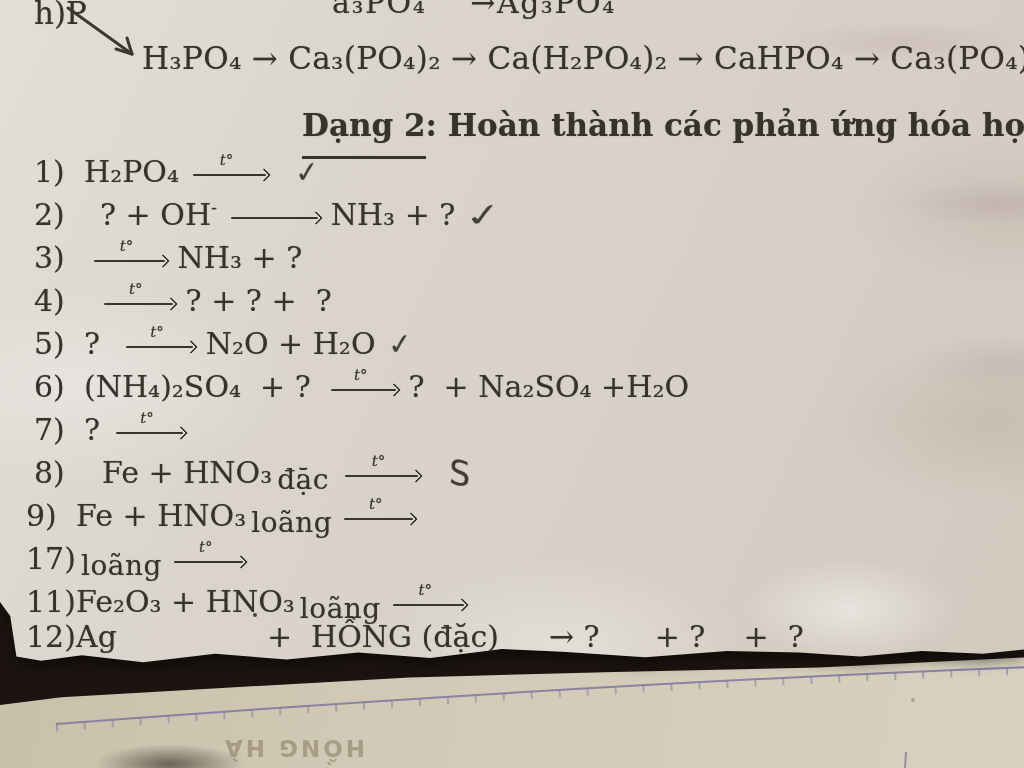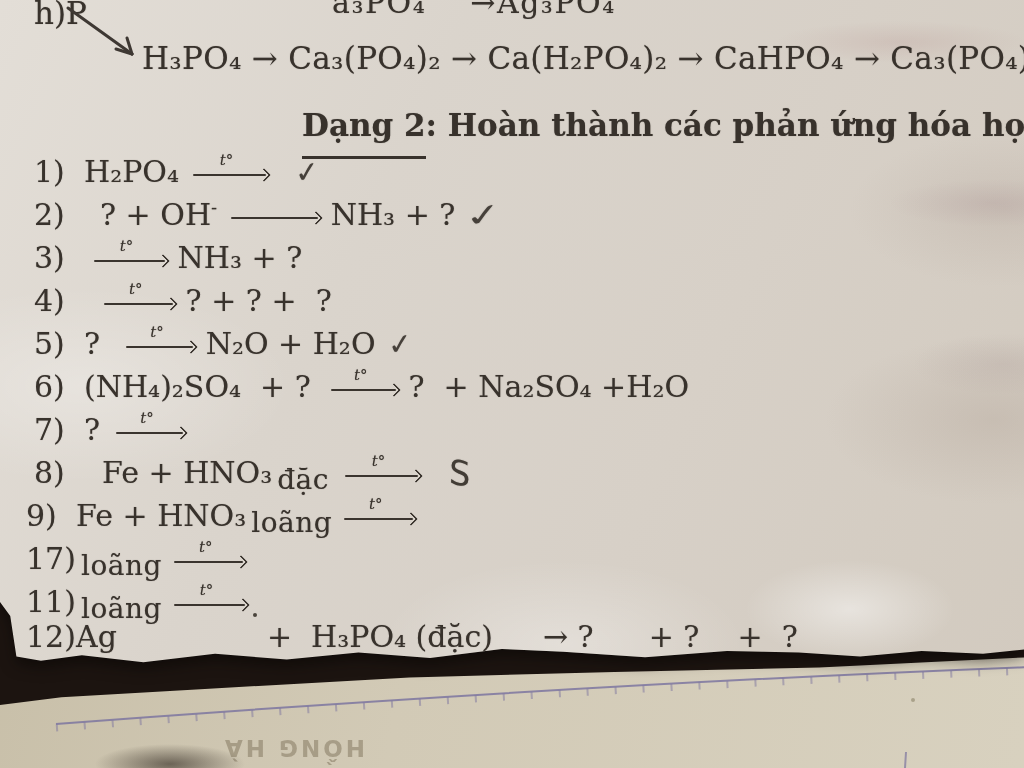--- a/index.html
+++ b/index.html
@@ -129,20 +129,20 @@
         <div class="row"><span class="num">1)</span><span class="tx">H₂PO₄</span><span class="ar" style="width: 76px; margin-left: 14px;"><span class="lbl">t°</span><span class="ln"></span></span><span class="ck" style="margin-left: 26px;">✓</span></div>
         <div class="row"><span class="num">2)</span><span class="gp" style="width: 16px;"></span><span class="tx">? + OH<sup>-</sup></span><span class="ar" style="width: 90px; margin-left: 14px;"><span class="lbl"></span><span class="ln"></span></span><span class="tx"> NH₃ + ?</span><span class="ck wide" style="margin-left: 16px;">✓</span></div>
         <div class="row"><span class="num">3)</span><span class="ar" style="width: 74px; margin-left: 10px;"><span class="lbl">t°</span><span class="ln"></span></span><span class="tx"> NH₃ + ?</span></div>
         <div class="row"><span class="num">4)</span><span class="gp" style="width: 8px;"></span><span class="ar" style="width: 72px; margin-left: 12px;"><span class="lbl">t°</span><span class="ln"></span></span><span class="tx"> ? + ? +  ?</span></div>
         <div class="row"><span class="num">5)</span><span class="tx">?</span><span class="ar" style="width: 70px; margin-left: 26px;"><span class="lbl">t°</span><span class="ln"></span></span><span class="tx"> N₂O + H₂O</span><span class="ck" style="margin-left: 12px;">✓</span></div>
         <div class="row"><span class="num">6)</span><span class="tx">(NH₄)₂SO₄  + ?</span><span class="ar" style="width: 68px; margin-left: 20px;"><span class="lbl">t°</span><span class="ln"></span></span><span class="tx"> ?  + Na₂SO₄ +H₂O</span></div>
         <div class="row"><span class="num">7)</span><span class="tx">?</span><span class="ar" style="width: 70px; margin-left: 16px;"><span class="lbl">t°</span><span class="ln"></span></span></div>
         <div class="row"><span class="num">8)</span><span class="gp" style="width: 18px;"></span><span class="tx">Fe + HNO₃</span><span class="sm">đặc</span><span class="ar" style="width: 76px; margin-left: 16px;"><span class="lbl">t°</span><span class="ln"></span></span><span class="hs" style="margin-left: 28px;">S</span></div>
         <div class="row"><span class="num">9)</span><span class="tx">Fe + HNO₃</span><span class="sm">loãng</span><span class="ar" style="width: 72px; margin-left: 12px;"><span class="lbl">t°</span><span class="ln"></span></span></div>
         <div class="row"><span class="num">17)</span><span class="sm">loãng</span><span class="ar" style="width: 72px; margin-left: 12px;"><span class="lbl">t°</span><span class="ln"></span></span></div>
-        <div class="row"><span class="num">11)</span><span class="sm">loãng</span><span class="ar" style="width: 74px; margin-left: 12px;"><span class="lbl">t°</span><span class="ln"></span></span></div>
-        <div class="row"><span class="num">12)</span><span class="tx">Ag</span><span class="gp" style="width: 150px;"></span><span class="tx">+  H₃PO₄ (đặc)</span><span class="gp" style="width: 50px;"></span><span class="tx">→ ?</span><span class="gp" style="width: 55px;"></span><span class="tx">+ ?</span><span class="gp" style="width: 38px;"></span><span class="tx">+  ?</span></div>
+        <div class="row"><span class="num">11)</span><span class="tx">Fe₂O₃ + HNO₃</span><span class="sm">loãng</span><span class="ar" style="width: 74px; margin-left: 12px;"><span class="lbl">t°</span><span class="ln"></span></span></div>
+        <div class="row"><span class="num">12)</span><span class="tx">Ag</span><span class="gp" style="width: 150px;"></span><span class="tx">+  HỒNG (đặc)</span><span class="gp" style="width: 50px;"></span><span class="tx">→ ?</span><span class="gp" style="width: 55px;"></span><span class="tx">+ ?</span><span class="gp" style="width: 38px;"></span><span class="tx">+  ?</span></div>
       </div>
 
     <div class="stray-dot"></div>
   </div>
 
 </div>
 
 </body></html>

